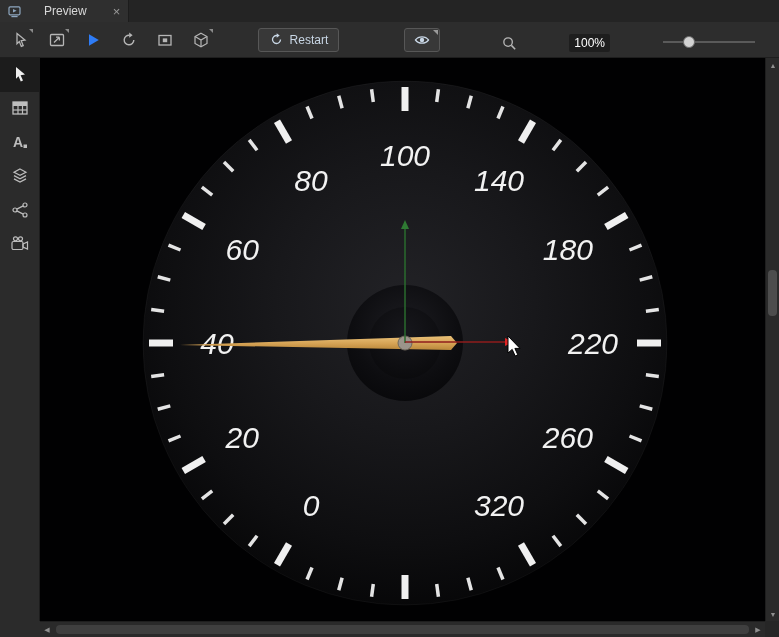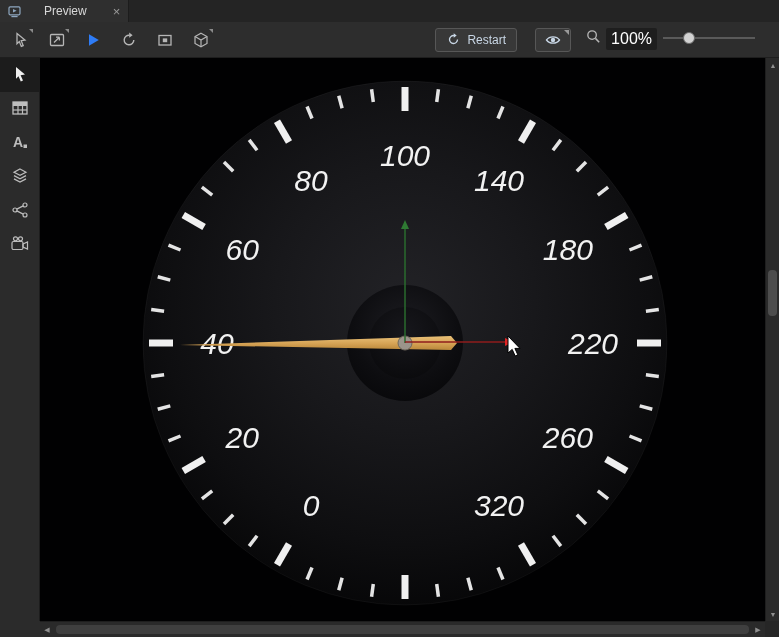--- a/index.html
+++ b/index.html
@@ -10,28 +10,28 @@
   .tab{position:absolute;left:0;top:0;height:22px;display:flex;align-items:center;gap:23px;padding:0 8px;background:#2f2f2f;border-right:1px solid #1c1c1c;}
   .tab-label{font-size:12px;color:#d8d8d8;}
   .tab-close{font-size:13px;color:#9a9a9a;margin-left:3px;cursor:default;line-height:1;}
   .tab-icon svg{display:block;}
 
   
   .toolbar{position:absolute;top:22px;left:0;right:0;height:36px;background:#2d2d2d;border-bottom:1px solid #1e1e1e;display:flex;align-items:center;padding:0 24px 0 8px;box-sizing:border-box;}
   .tbtn{width:26px;height:26px;margin-right:10px;background:transparent;border:none;display:flex;align-items:center;justify-content:center;padding:0;position:relative;}
   .tbtn svg{display:block;}
   .tbtn .corner{position:absolute;right:1px;top:2px;width:0;height:0;border-left:4px solid transparent;border-top:4px solid #8a8a8a;}
-  .tb-right{margin-left:auto;display:flex;align-items:flex-start;}
+  .tb-right{margin-left:auto;display:flex;align-items:flex-end;gap:47px;}
   .btn{height:24px;display:flex;align-items:center;gap:6px;background:#383838;border:1px solid #575757;border-radius:3px;color:#c8d6e5;font-size:12px;padding:0 10px;position:relative;}
   .btn svg{display:block;}
   .btn .corner{position:absolute;right:1px;top:1px;width:0;height:0;border-left:5px solid transparent;border-top:5px solid #9a9a9a;}
   .restart{margin-right:18px;}
   .eyebtn{width:36px;justify-content:center;margin-right:14px;padding:0;}
   .magicon{margin-right:4px;display:flex;}
-  .zoomval{background:#1e1e1e;color:#ffffff;font-size:16px;padding:2px 5px;margin-right:6px;border-radius:2px;}
+  .zoomval{background:#1e1e1e;color:#ffffff;font-size:12px;padding:2px 5px;margin-right:6px;border-radius:2px;}
   .slider{position:relative;width:92px;height:20px;}
   .slider .track{position:absolute;left:0;right:0;top:9px;height:2px;background:#5a5a5a;}
   .slider .thumb{position:absolute;top:4px;width:12px;height:12px;border-radius:50%;background:#d2d2d2;border:1px solid #6b6b6b;box-sizing:border-box;margin-left:-6px;}
 
   
   .sidebar{position:absolute;top:58px;left:0;width:40px;bottom:16px;background:#2b2b2b;border-right:1px solid #1d1d1d;box-sizing:border-box;}
   .sbtn{width:40px;height:34px;background:transparent;border:none;display:flex;align-items:center;justify-content:center;padding:0;}
   .sbtn.active{background:#1c1c1c;}
   .sidebar-foot{position:absolute;left:0;bottom:0;width:40px;height:16px;background:#2b2b2b;}
 

